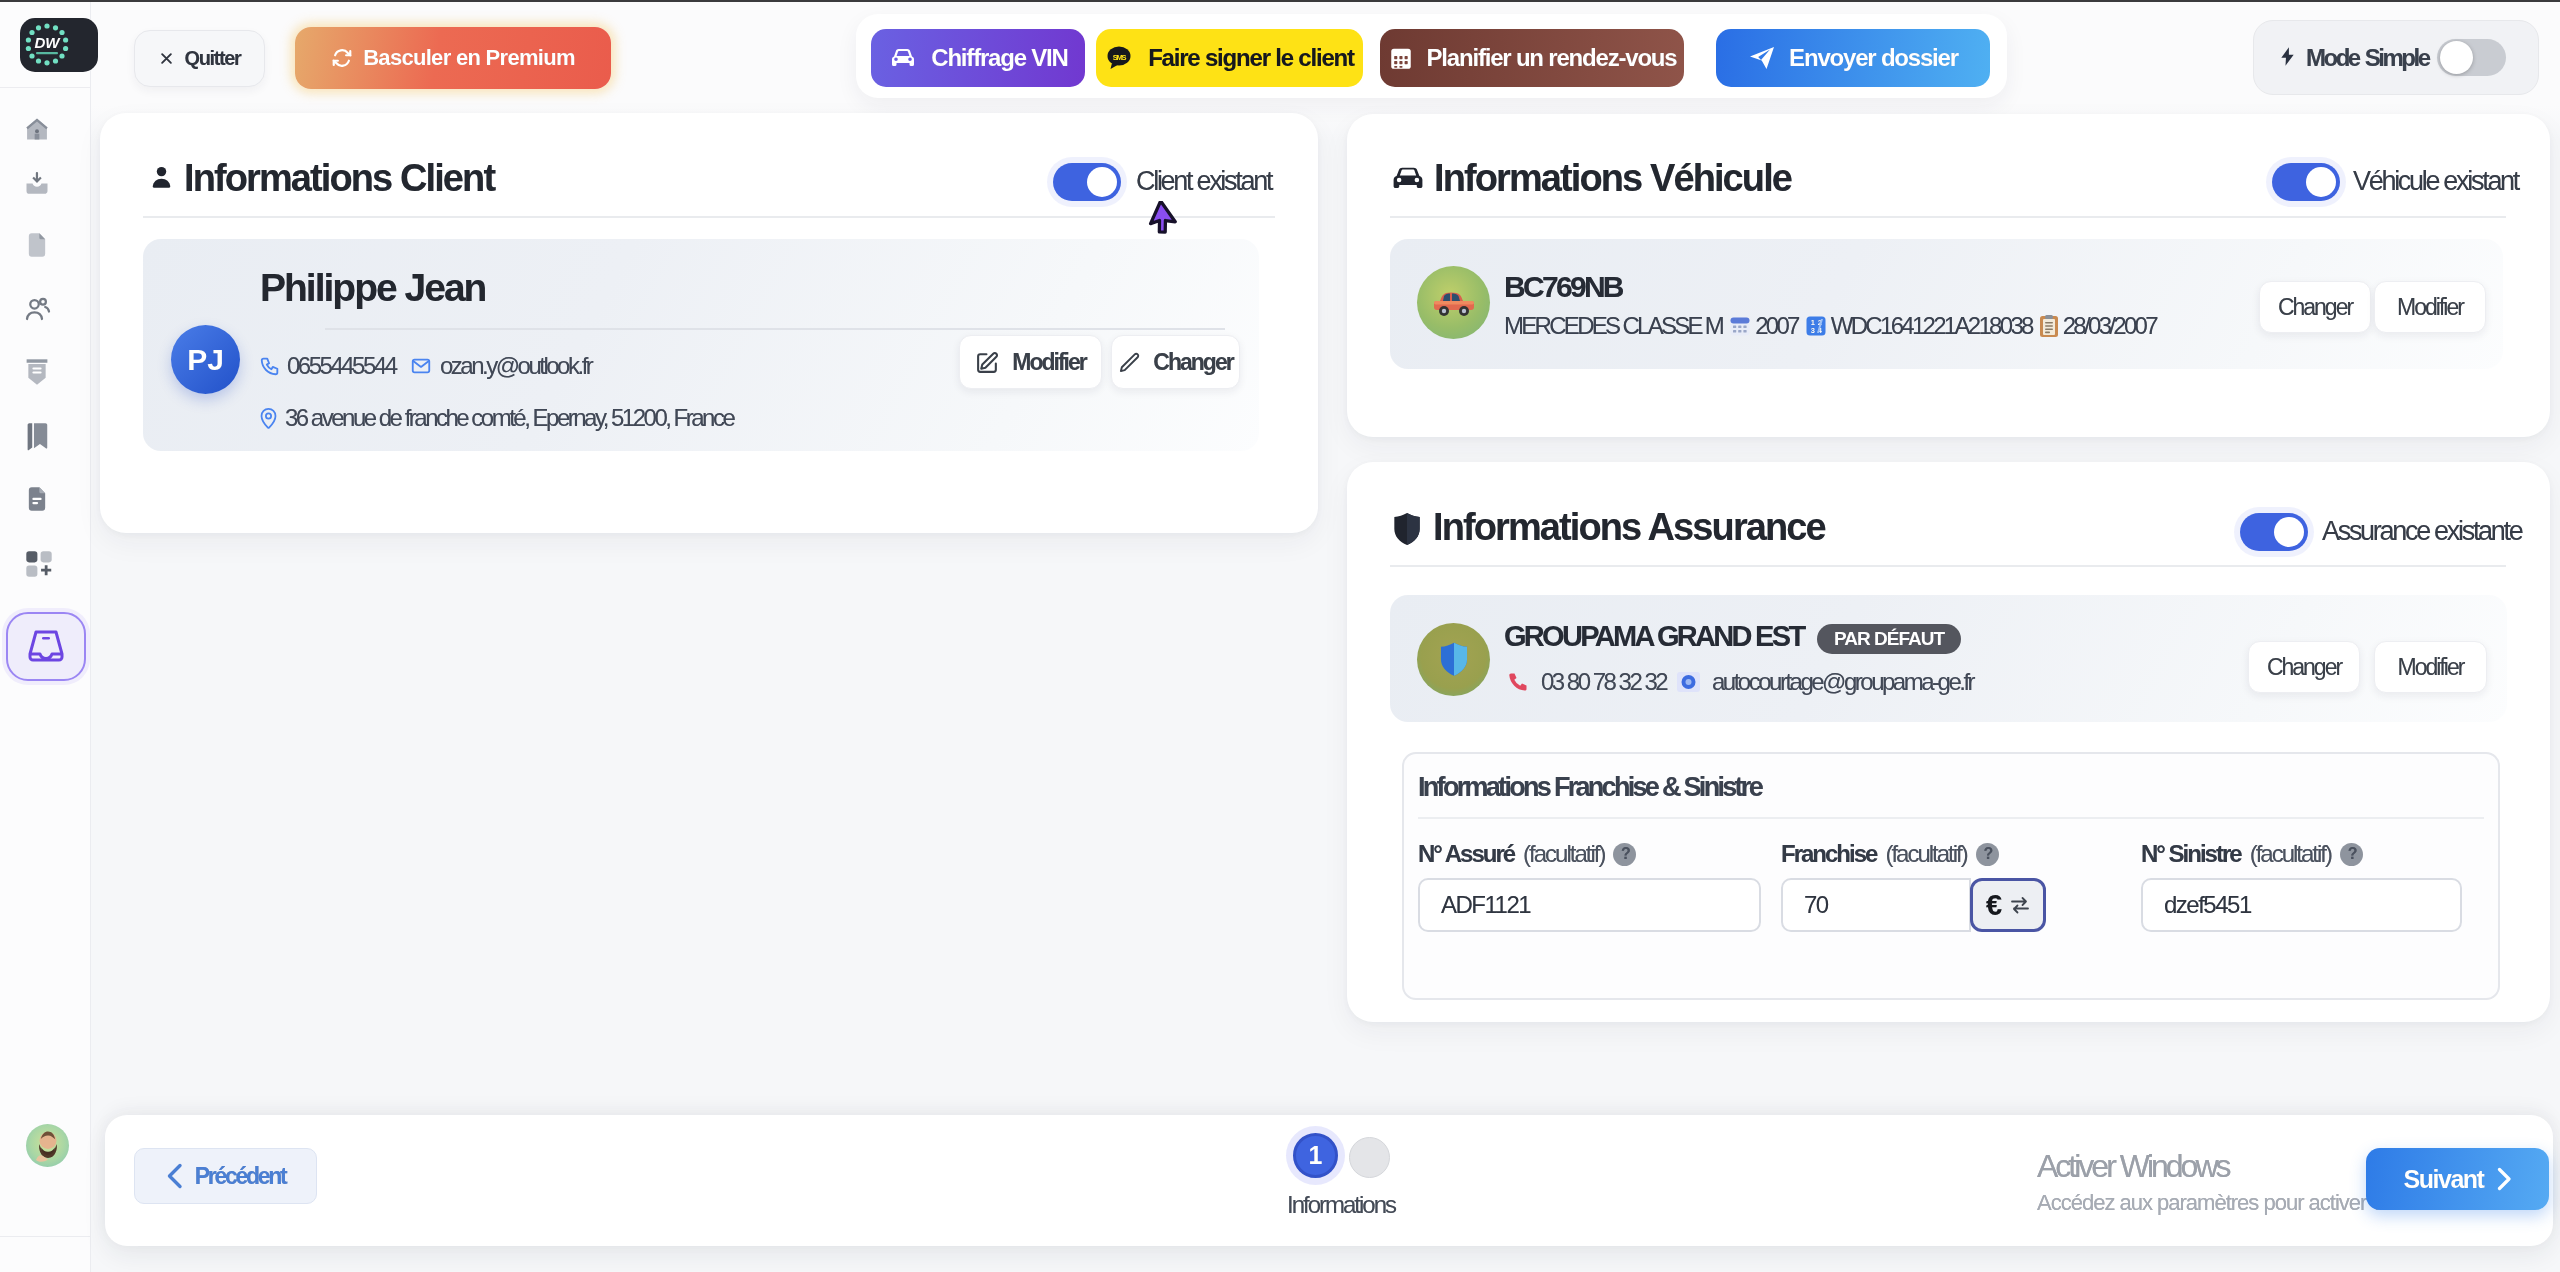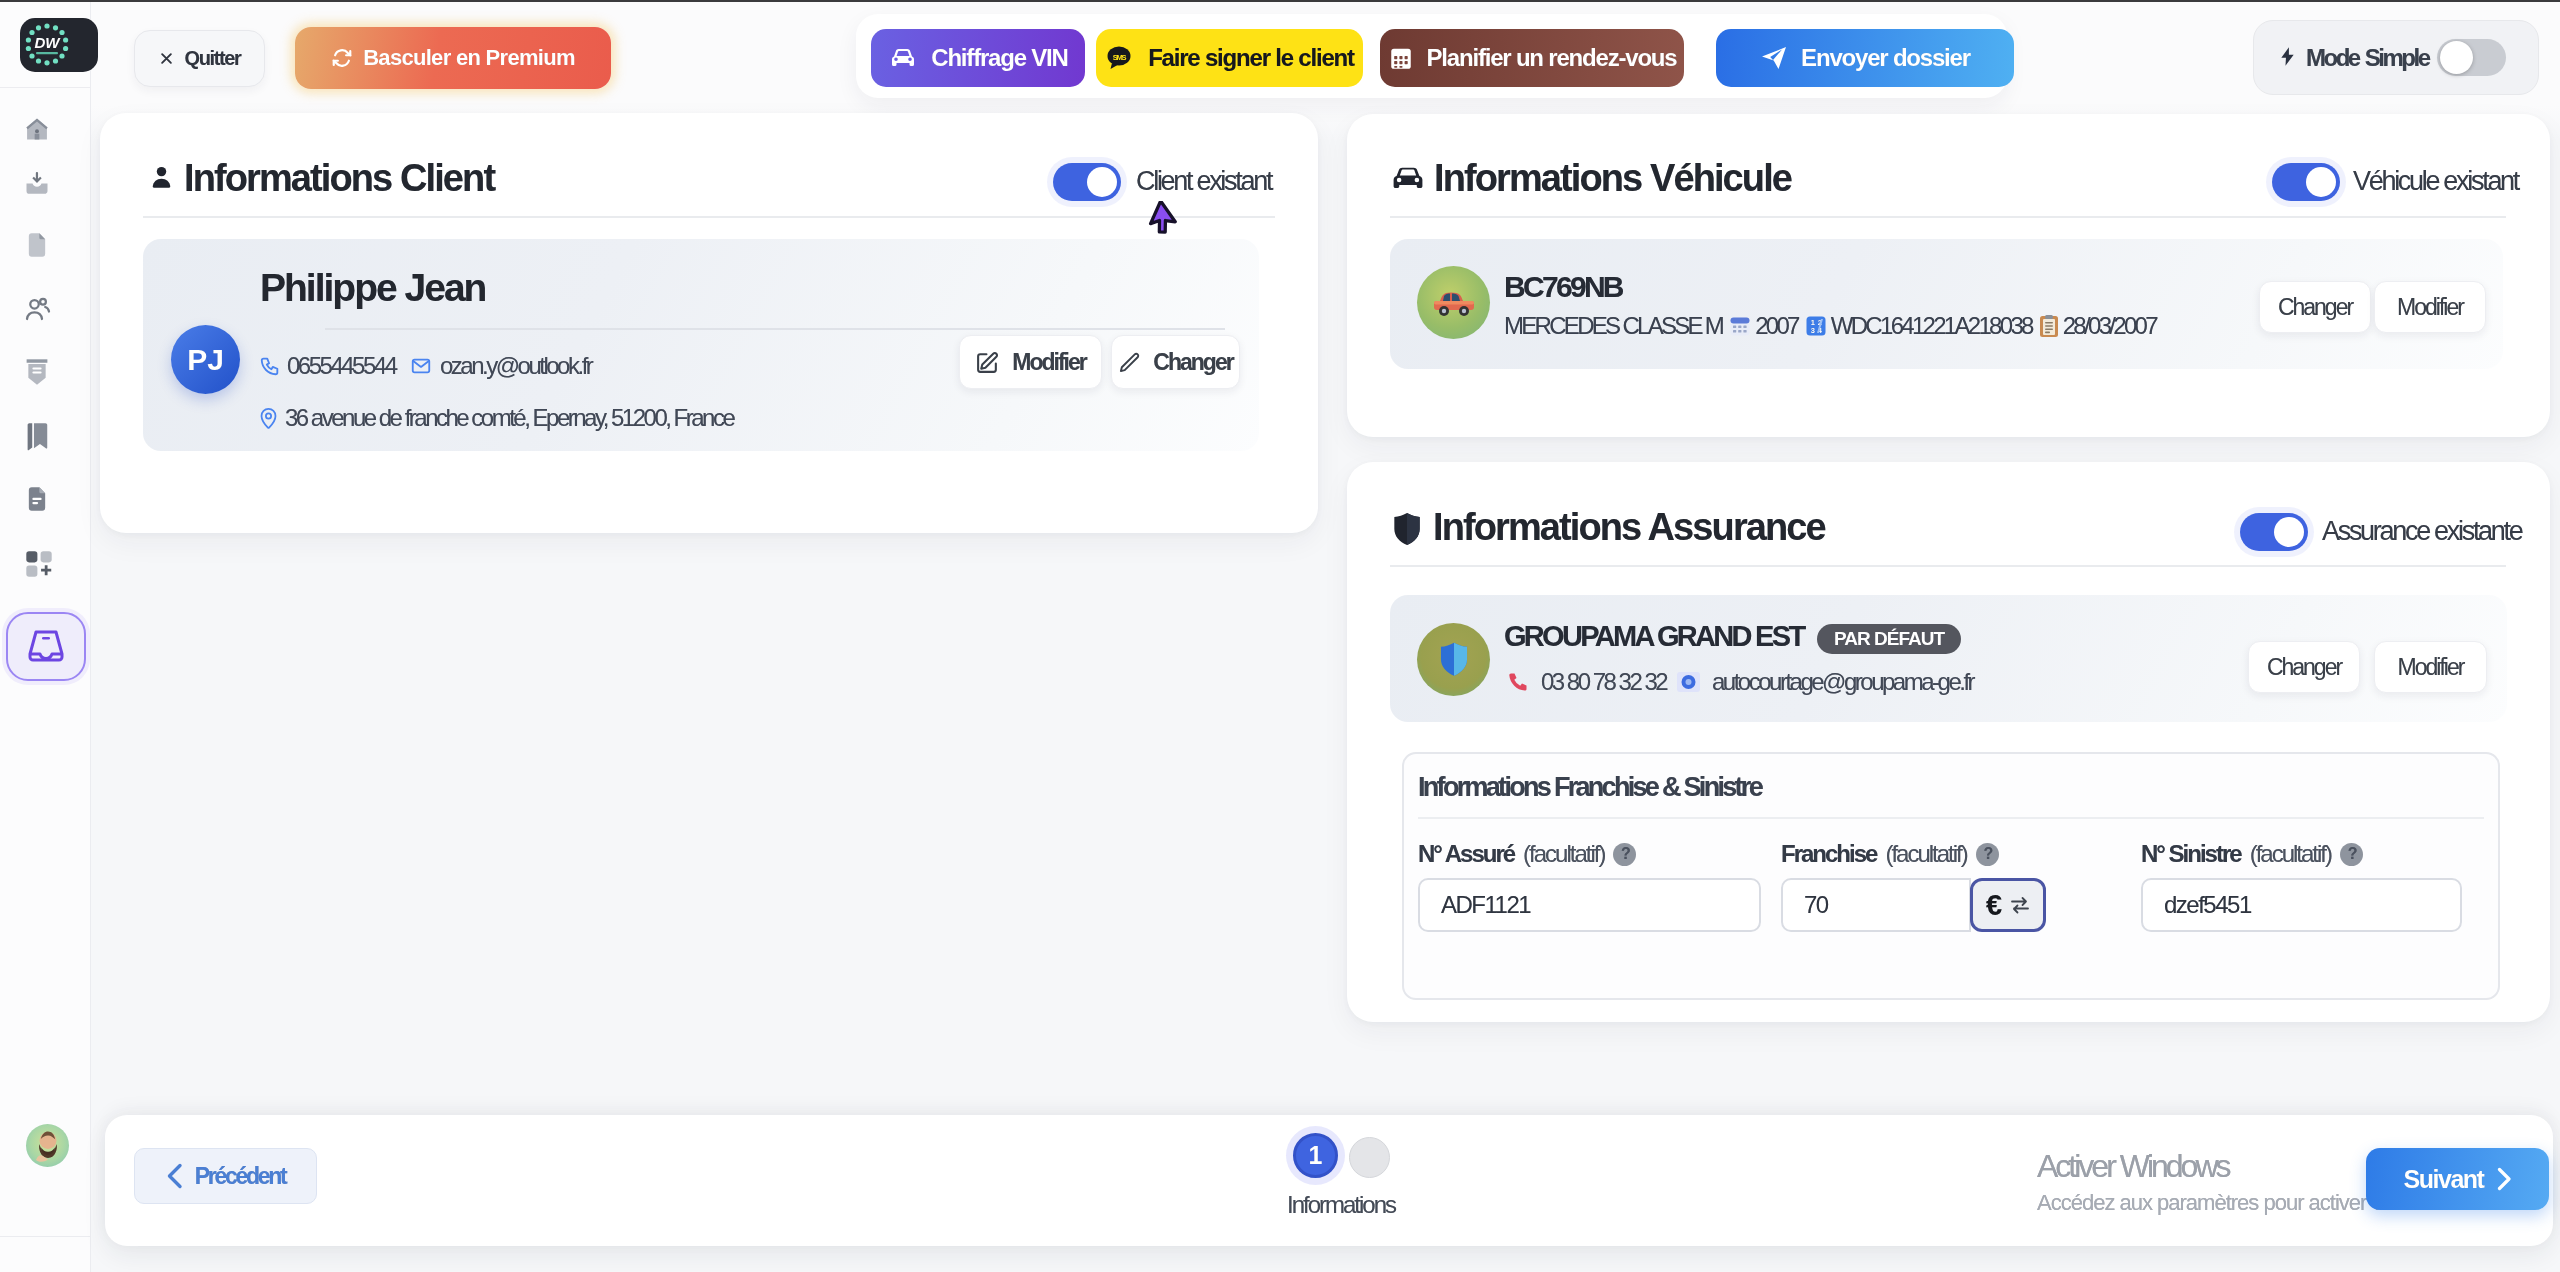--- a/index.html
+++ b/index.html
@@ -180,21 +180,21 @@
           <rect x="10.5" y="10.2" width="2.9" height="2.9" rx=".6"></rect>
           <rect x="15.3" y="10.2" width="2.9" height="2.9" rx=".6"></rect>
           <rect x="5.7" y="14.8" width="2.9" height="2.9" rx=".6"></rect>
           <rect x="10.5" y="14.8" width="2.9" height="2.9" rx=".6"></rect>
           <rect x="15.3" y="14.8" width="2.9" height="2.9" rx=".6"></rect>
           <rect x="5.7" y="19.4" width="2.9" height="1.6" rx=".6"></rect>
           <rect x="10.5" y="19.4" width="2.9" height="1.6" rx=".6"></rect>
         </g>
       </svg>Planifier un rendez-vous
 </div>
-<div class="topbtn" style="left:1716px;width:298px;background:linear-gradient(95deg,#2a6ee5,#4fb0f2);text-align:right;">
+<div class="topbtn" style="left:1716px;width:274px;background:linear-gradient(95deg,#2a6ee5,#4fb0f2);text-align:right;">
   <svg width="28" height="26" viewBox="0 0 28 26" fill="#fff">
         <path d="M2 11.5 26 2l-7.5 22-4.8-8.6zM13 15l9-10.5L10.2 12z"></path>
       </svg>Envoyer dossier
 </div>
 
 <div class="abs" style="left:2253px;top:20px;width:286px;height:75px;border-radius:20px;background:#f1f2f5;border:1px solid #e7e8eb;"></div>
 <div class="abs" style="left:2279px;top:44px;">
       <svg width="17" height="25" viewBox="0 0 22 26">
         <path d="M12.8 1 3 14.6h6L8.4 25 19 10.6h-6.2z" fill="#2a3140"></path>
       </svg>

